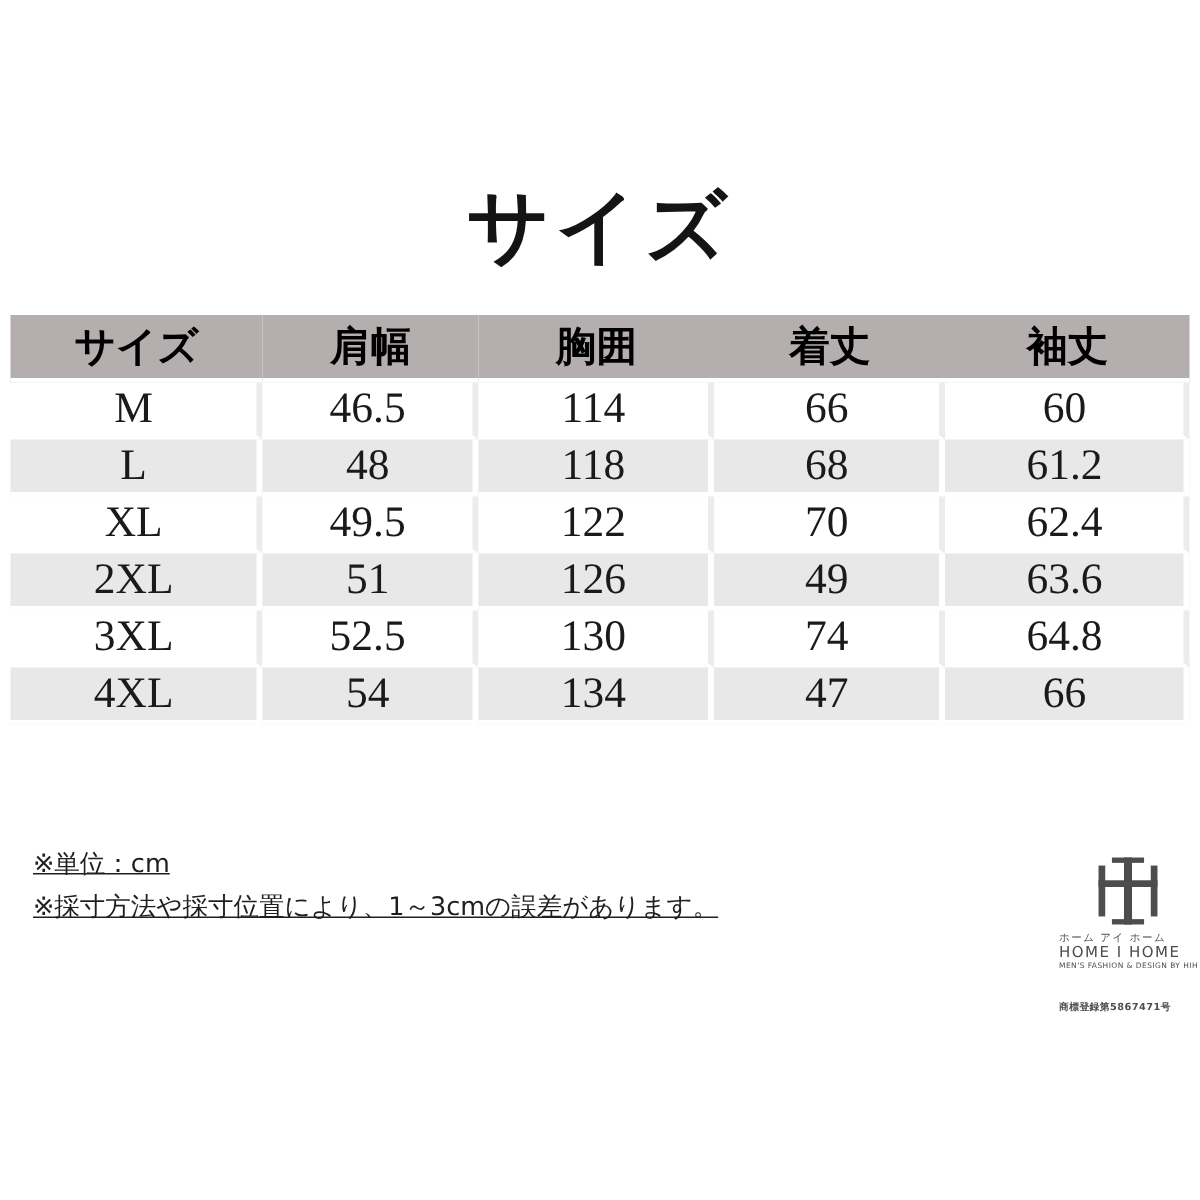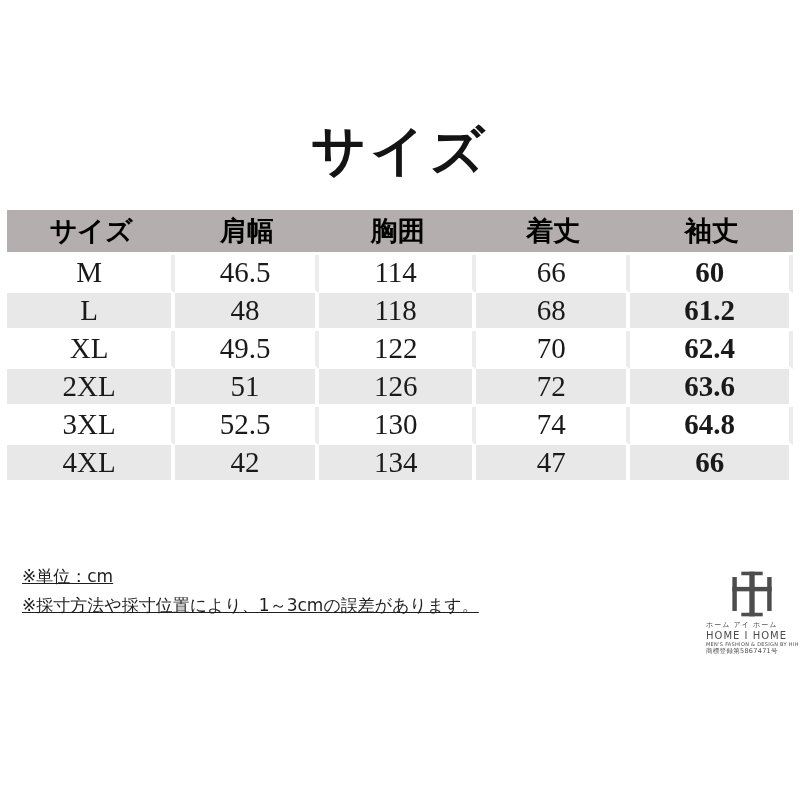--- a/index.html
+++ b/index.html
@@ -56,21 +56,21 @@
     padding: 0;
   }
   table.size-table tbody tr:nth-child(odd) td {
     background: #ffffff;
     border-right: 4px solid #ececec;
   }
   table.size-table tbody tr:nth-child(even) td {
     background: #e9e8e8;
     border-right: 4px solid #ffffff;
   }
-  table.size-table tbody td:last-child { border-right: none; font-weight: bold; }
+  table.size-table tbody td:last-child { border-right: none; }
 
   
   .notes {
     position: absolute;
     top: 562px; left: 22px;
     font-size: 17px;
     line-height: 29px;
     color: #1f1f1f;
     text-decoration: underline;
   }
@@ -95,24 +95,25 @@
     font-weight: normal;
     letter-spacing: 1px;
     white-space: nowrap;
   }
   .logo-tagline {
     font-size: 5px;
     letter-spacing: 0.3px;
     white-space: nowrap;
   }
   .logo-trademark {
-    margin-top: 0;
+    margin-top: 20px;
     font-size: 6.5px;
     letter-spacing: 0.3px;
     white-space: nowrap;
+    font-weight: bold;
   }
 </style>
 </head>
 <body>
 
 <h1 class="page-title">サイズ</h1>
 
 <table class="size-table">
   <colgroup>
     <col style="width:21.4%">
@@ -149,33 +150,33 @@
       <td>XL</td>
       <td>49.5</td>
       <td>122</td>
       <td>70</td>
       <td>62.4</td>
     </tr>
     <tr>
       <td>2XL</td>
       <td>51</td>
       <td>126</td>
-      <td>72</td>
+      <td>49</td>
       <td>63.6</td>
     </tr>
     <tr>
       <td>3XL</td>
       <td>52.5</td>
       <td>130</td>
       <td>74</td>
       <td>64.8</td>
     </tr>
     <tr>
       <td>4XL</td>
-      <td>42</td>
+      <td>54</td>
       <td>134</td>
       <td>47</td>
       <td>66</td>
     </tr>
   </tbody>
 </table>
 
 <div class="notes">
   <div>※単位：cm</div>
   <div>※採寸方法や採寸位置により、1～3cmの誤差があります。</div>

